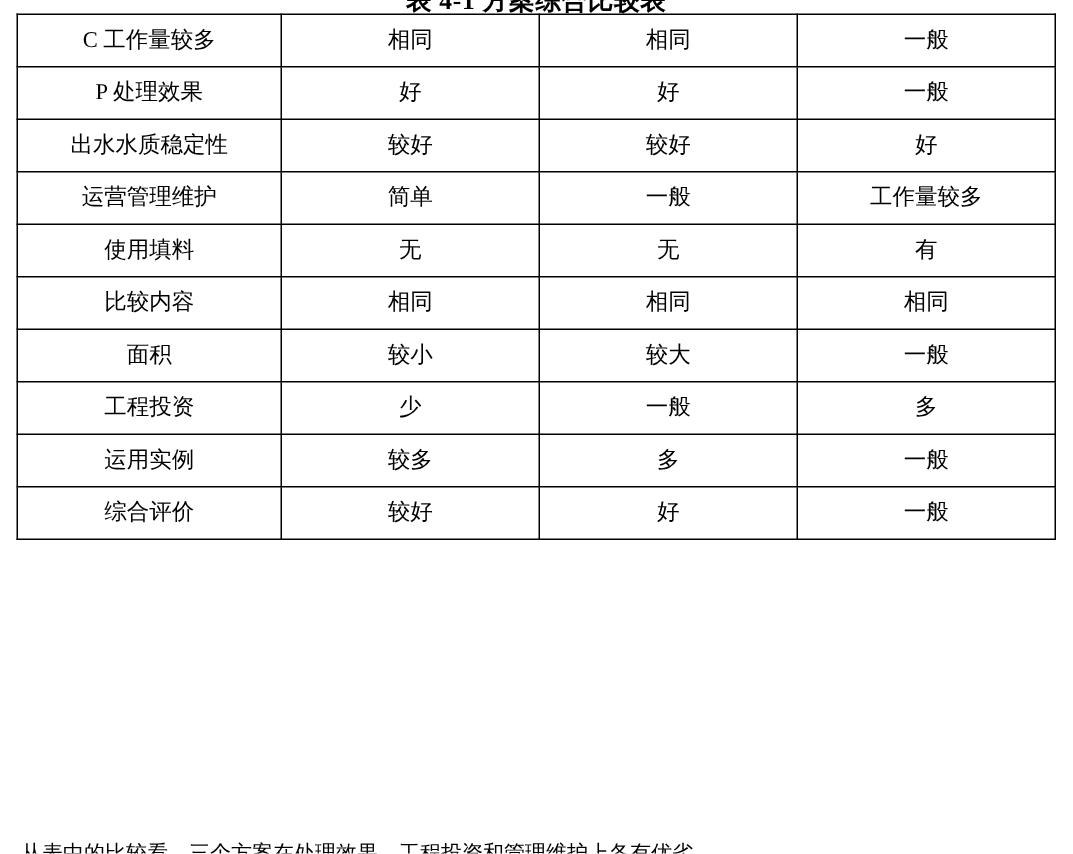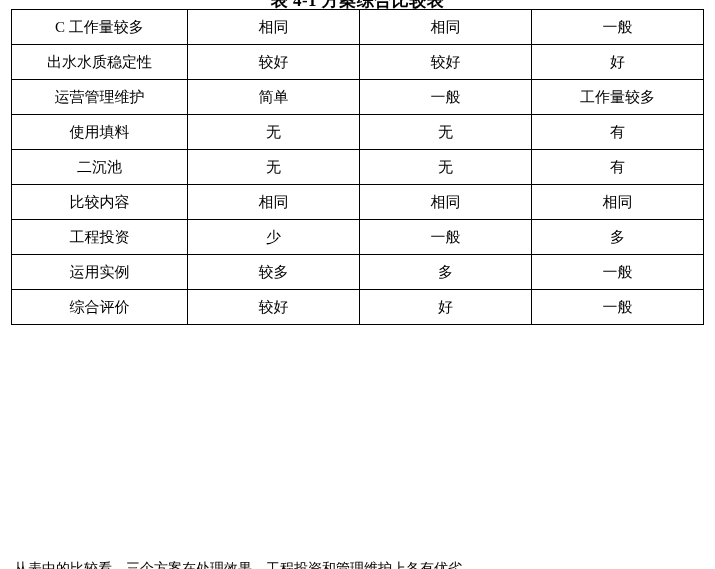--- a/index.html
+++ b/index.html
@@ -92,48 +92,54 @@
     </colgroup>
     <tbody>
 
       <tr>
         <td>C 工作量较多</td>
         <td>相同</td>
         <td>相同</td>
         <td>一般</td>
       </tr>
       <tr>
+        <td>P 处理效果</td>
+        <td>好</td>
+        <td>好</td>
+        <td>一般</td>
+      </tr>
+      <tr>
         <td>出水水质稳定性</td>
         <td>较好</td>
         <td>较好</td>
         <td>好</td>
       </tr>
       <tr>
         <td>运营管理维护</td>
         <td>简单</td>
         <td>一般</td>
         <td>工作量较多</td>
       </tr>
       <tr>
         <td>使用填料</td>
         <td>无</td>
         <td>无</td>
         <td>有</td>
       </tr>
       <tr>
-        <td>二沉池</td>
-        <td>无</td>
-        <td>无</td>
-        <td>有</td>
-      </tr>
-      <tr>
         <td>比较内容</td>
         <td>相同</td>
         <td>相同</td>
         <td>相同</td>
+      </tr>
+      <tr>
+        <td>面积</td>
+        <td>较小</td>
+        <td>较大</td>
+        <td>一般</td>
       </tr>
       <tr>
         <td>工程投资</td>
         <td>少</td>
         <td>一般</td>
         <td>多</td>
       </tr>
       <tr>
         <td>运用实例</td>
         <td>较多</td>

